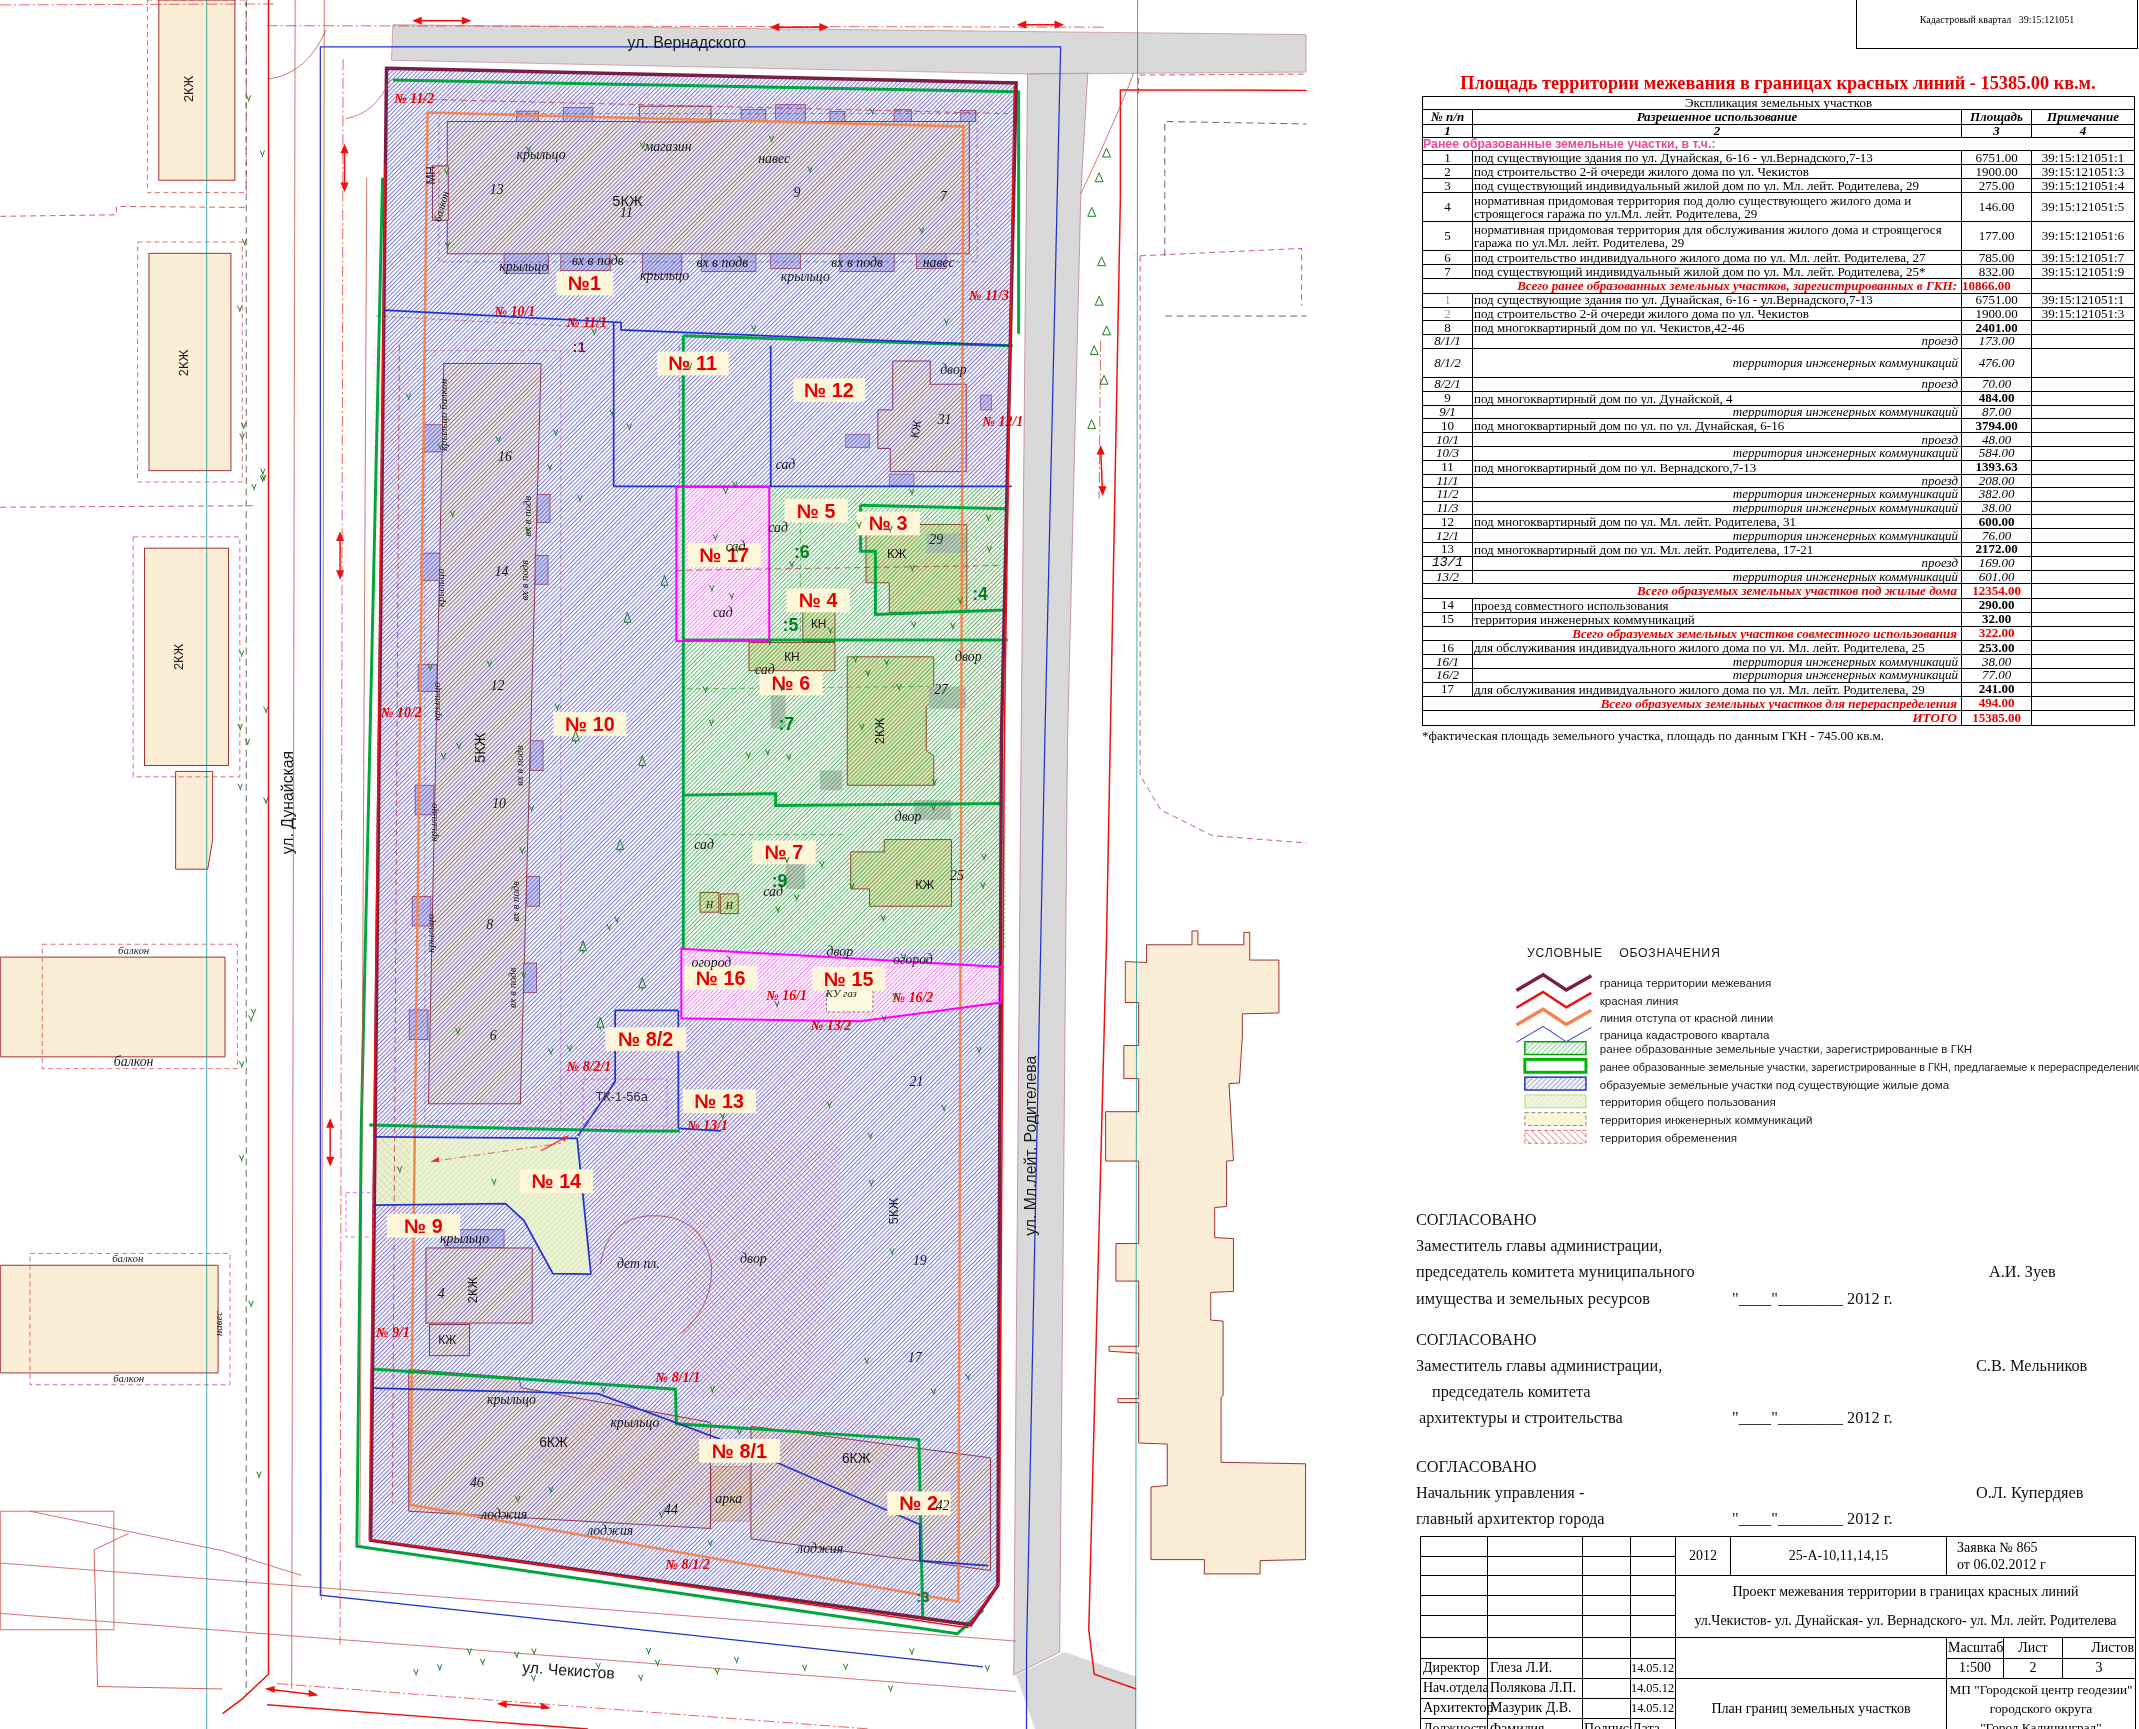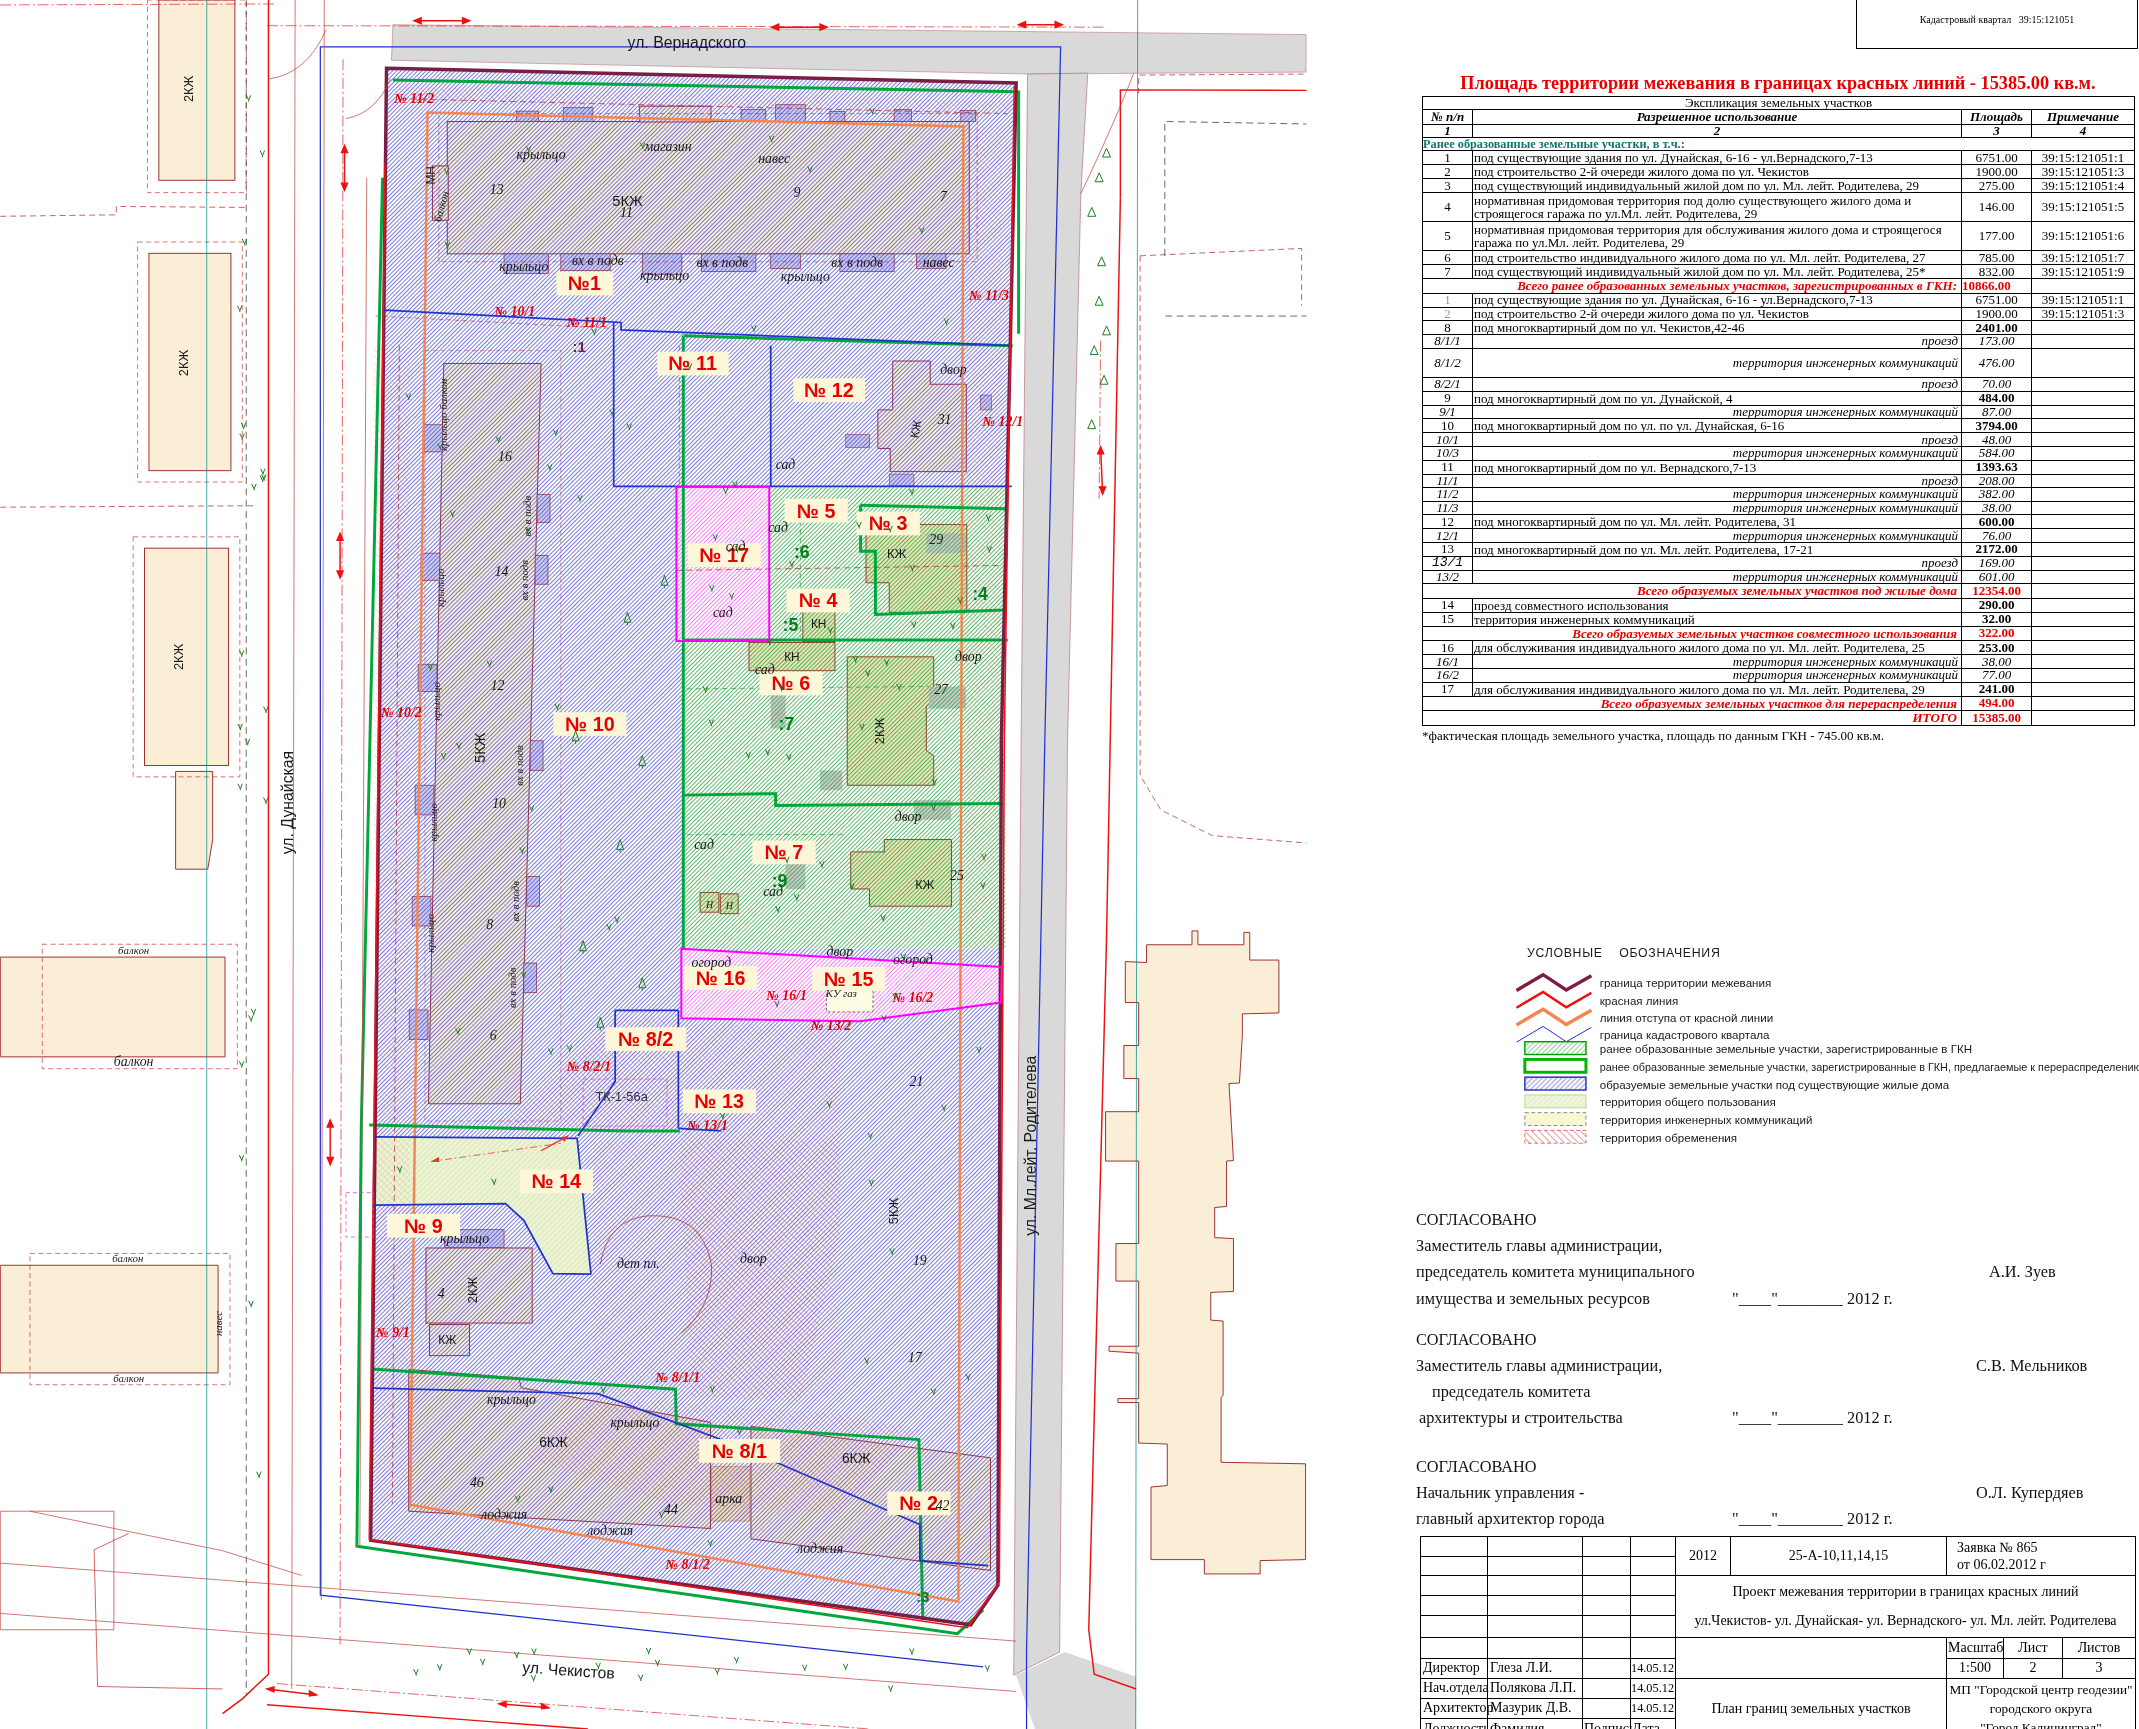--- a/index.html
+++ b/index.html
@@ -657,21 +657,21 @@
           <td style="border:0.7px solid #000;text-align:center;font-weight:bold;font-style:italic;padding:0;">Площадь</td>
           <td style="border:0.7px solid #000;text-align:center;font-weight:bold;font-style:italic;padding:0;">Примечание</td>
         </tr>
 <tr style="height:13.6px">
           <td style="border:0.7px solid #000;text-align:center;font-weight:bold;font-style:italic;padding:0;">1</td>
           <td style="border:0.7px solid #000;text-align:center;font-weight:bold;font-style:italic;padding:0;">2</td>
           <td style="border:0.7px solid #000;text-align:center;font-weight:bold;font-style:italic;padding:0;">3</td>
           <td style="border:0.7px solid #000;text-align:center;font-weight:bold;font-style:italic;padding:0;">4</td>
         </tr>
 <tr style="height:11px">
-          <td colspan="4" style="border:0.7px solid #000;color:#0f766e;font-weight:bold;padding:0;font-family:Liberation Serif, serif;font-size:12.3px;">Ранее образованные земельные участки, в т.ч.:</td>
+          <td colspan="4" style="border:0.7px solid #000;color:#ec4899;font-weight:bold;padding:0;font-family:Liberation Sans, sans-serif;font-size:12.3px;">Ранее образованные земельные участки, в т.ч.:</td>
         </tr>
 <tr style="height:13.6px">
           <td style="border:0.7px solid #000;text-align:center;padding:0;">1</td>
           <td style="border:0.7px solid #000;padding:0 1px;line-height:1.0;">под существующие здания по ул. Дунайская, 6-16 - ул.Вернадского,7-13</td>
           <td style="border:0.7px solid #000;text-align:center;padding:0;">6751.00</td>
           <td style="border:0.7px solid #000;text-align:center;padding:0;">39:15:121051:1</td>
         </tr>
 <tr style="height:13.6px">
           <td style="border:0.7px solid #000;text-align:center;padding:0;">2</td>
           <td style="border:0.7px solid #000;padding:0 1px;line-height:1.0;">под строительство 2-й очереди жилого дома по ул. Чекистов</td>
@@ -1016,21 +1016,21 @@
           <td style="border:0.7px solid #000;"></td>
         </tr>
 <tr style="height:21px">
           <td style="border:0.7px solid #000;"></td>
           <td style="border:0.7px solid #000;"></td>
           <td style="border:0.7px solid #000;"></td>
           <td style="border:0.7px solid #000;"></td>
           <td colspan="2" rowspan="2" style="border:0.7px solid #000;"></td>
           <td style="border:0.7px solid #000;text-align:center;">Масштаб</td>
           <td style="border:0.7px solid #000;text-align:center;">Лист</td>
-          <td style="border:0.7px solid #000;text-align:center;">Листов</td>
+          <td style="border:0.7px solid #000;text-align:right;">Листов</td>
         </tr>
 <tr style="height:20px">
           <td style="border:0.7px solid #000;padding-left:2px;">Директор</td>
           <td style="border:0.7px solid #000;padding-left:2px;">Глеза Л.И.</td>
           <td style="border:0.7px solid #000;"></td>
           <td style="border:0.7px solid #000;font-size:12.3px;padding:0;">14.05.12</td>
           <td style="border:0.7px solid #000;text-align:center;">1:500</td>
           <td style="border:0.7px solid #000;text-align:center;">2</td>
           <td style="border:0.7px solid #000;text-align:center;">3</td>
         </tr>

